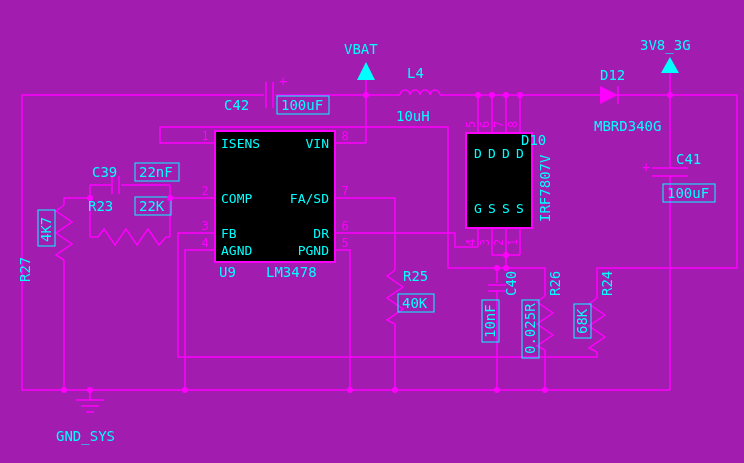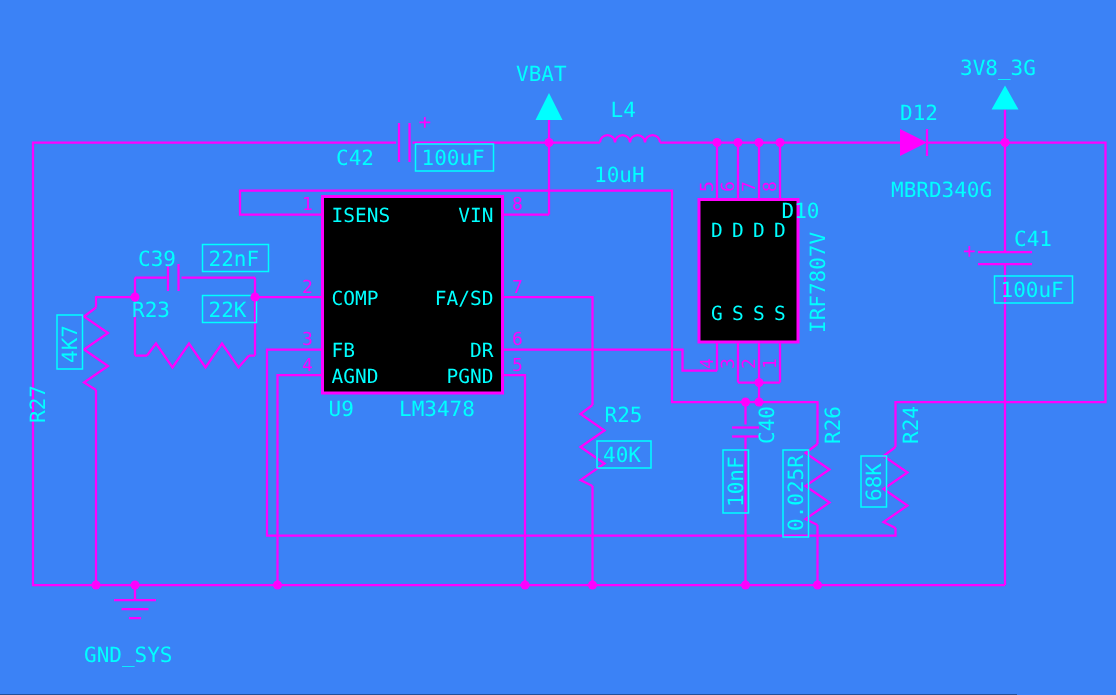--- a/index.html
+++ b/index.html
@@ -1,17 +1,17 @@
 <!DOCTYPE html>
 <html><head>
 <meta charset="utf-8">
 <style>
   html,body{margin:0;padding:0;background:#000;}
   body{width:744px;height:463px;overflow:hidden;}
-  .canvas{width:744px;height:463px;background:#3b82f6;}
+  .canvas{width:744px;height:463px;background:#a21caf;}
   svg{display:block;}
   .wire{stroke:#ff00ff;stroke-width:1.5;fill:none;}
   .sym{stroke:#ff00ff;stroke-width:1.5;fill:none;}
   .symf{fill:#ff00ff;stroke:none;}
   .box{stroke:#ff00ff;stroke-width:2;fill:#000;}
   .lbl{fill:#00ffff;font:14px "DejaVu Sans Mono",monospace;}
   .pin{fill:#00ffff;font:13px "DejaVu Sans Mono",monospace;}
   .num{fill:#ff00ff;font:12px "DejaVu Sans Mono",monospace;}
   .vbox{stroke:#00ffff;stroke-width:1;fill:none;}
   .dot{fill:#ff00ff;}

